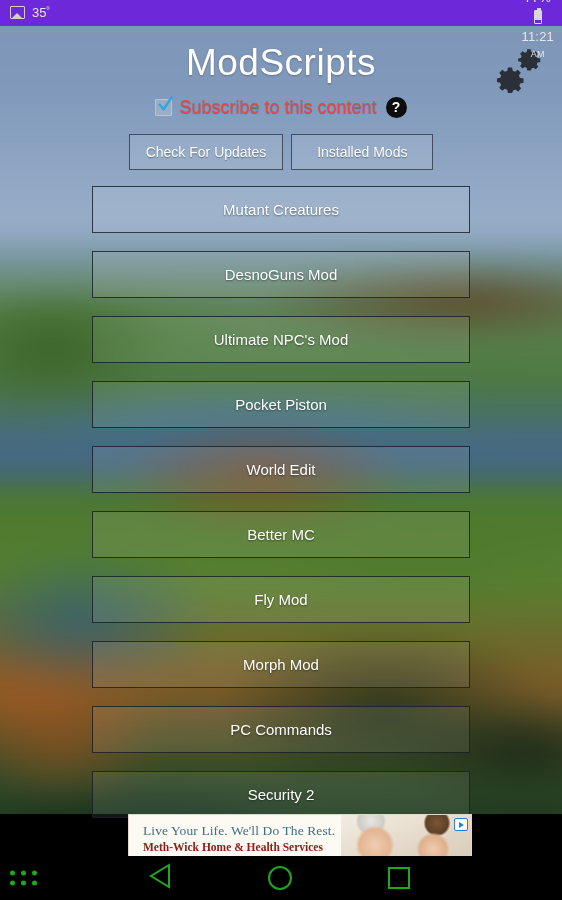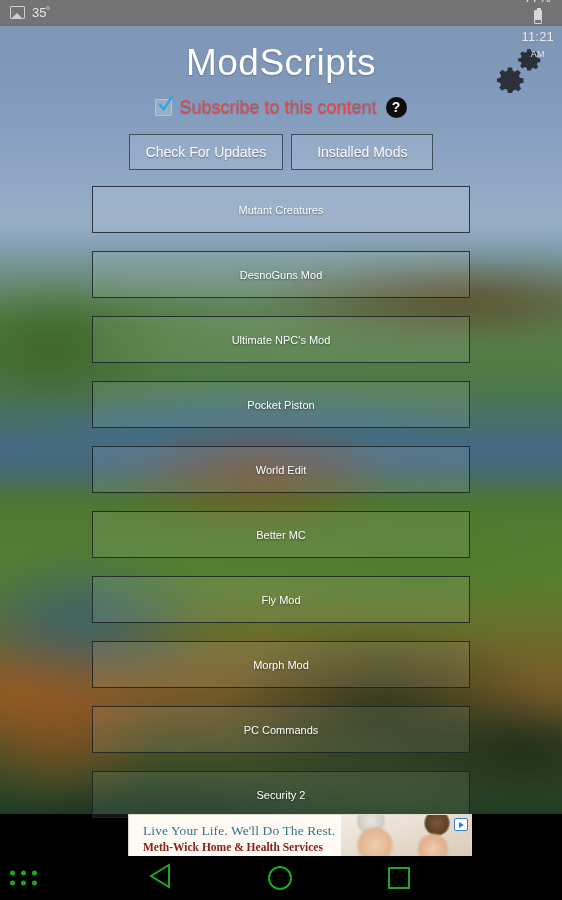--- a/index.html
+++ b/index.html
@@ -7,21 +7,21 @@
   body {
     font-family:"Liberation Sans", sans-serif;
     background:#000;
     -webkit-font-smoothing:antialiased;
   }
   #screen { position:relative; width:562px; height:900px; overflow:hidden; }
 
   
   .statusbar {
     position:absolute; top:0; left:0; width:562px; height:26px;
-    background:#737373; display:flex; align-items:center;
+    background:#6d28d9; display:flex; align-items:center;
     padding:0 8px 0 10px; z-index:50;
   }
   .sb-left { display:flex; align-items:center; gap:7px; }
   .sb-right { margin-left:auto; display:flex; align-items:center; gap:5px;flex-direction:column; }
   .sb-text { color:#e6e6e6; font-size:13px; letter-spacing:.2px; }
   .sb-temp { color:#e6e6e6; font-size:13px; }
   .sb-temp sup { font-size:8px; vertical-align:super; }
   .sb-ampm { color:#e6e6e6; font-size:9px; letter-spacing:.3px; }
   .photo-icon {
     width:15px; height:13px; border:1.5px solid #cfcfcf; border-radius:1px;
@@ -132,21 +132,21 @@
   }
 
   .mod-list {
     position:absolute; top:160px; left:92px; width:378px;
   }
   .mod-item {
     height:47px; margin-bottom:18px;
     border:1px solid rgba(22,28,34,.82);
     background:rgba(255,255,255,.085);
     display:flex; align-items:center; justify-content:center;
-    color:#fff; font-size:11px;
+    color:#fff; font-size:15px;
     text-shadow:0 1px 2px rgba(0,0,0,.45);
   }
 
   
   .ad {
     position:absolute; left:128px; top:814px; width:344px; height:44px;
     background:#fdfaf4; overflow:hidden; z-index:30;
     border:1px solid #e0d9cb;
   }
   .ad-text { position:absolute; left:14px; top:8px; }

